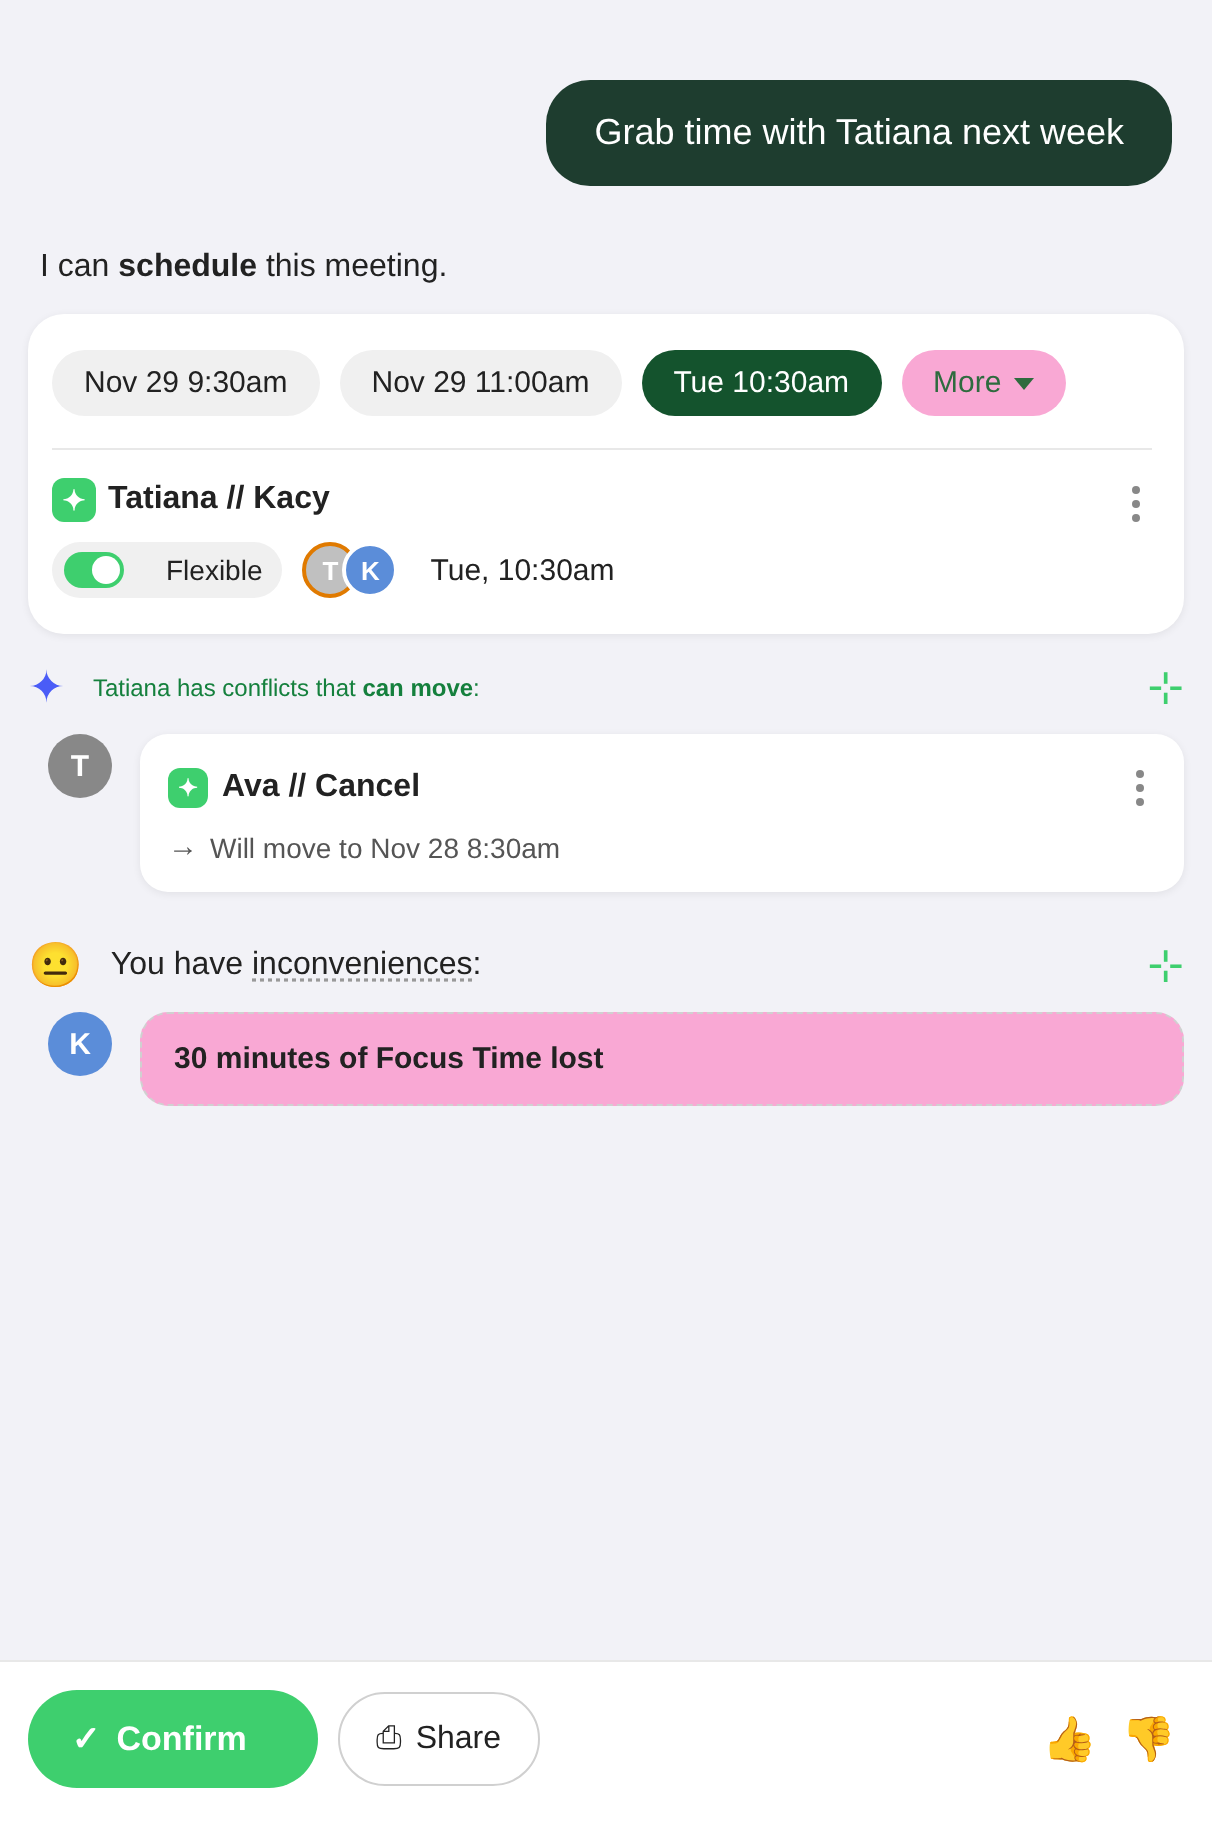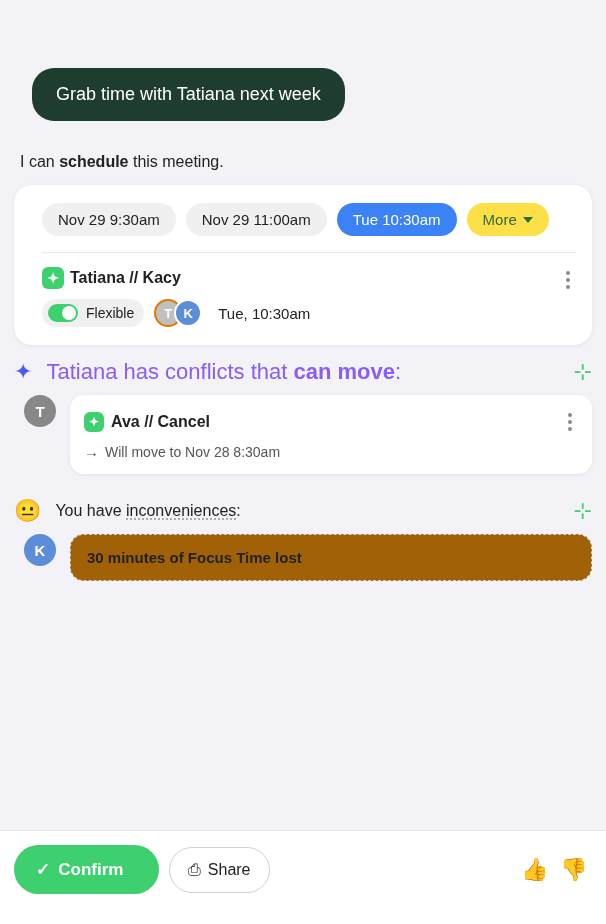--- a/index.html
+++ b/index.html
@@ -11,23 +11,22 @@
       display: flex;
       flex-direction: column;
       align-items: center;
       padding: 0;
     }
 
     
     .chat-bubble-wrap {
       width: 100%;
       display: flex;
-      justify-content: flex-start;
+      justify-content: flex-end;
       padding: 40px 20px 20px 32px;
-      margin-top: 28px;
     }
     .chat-bubble {
       background: #1e3d2f;
       color: #fff;
       border-radius: 22px;
       padding: 16px 24px;
       font-size: 18px;
       font-weight: 500;
       max-width: 400px;
       text-align: center;
@@ -43,21 +42,21 @@
     .scheduling-intro b {
       font-weight: 700;
     }
 
     
     .main-card {
       background: #fff;
       border-radius: 18px;
       margin: 0 14px 14px 14px;
       width: calc(100% - 28px);
-      padding: 18px 16px 18px 28px;
+      padding: 18px 16px 18px 12px;
       box-shadow: 0 1px 4px rgba(0,0,0,0.07);
     }
 
     
     .time-slots {
       display: flex;
       flex-wrap: wrap;
       gap: 10px;
       margin-bottom: 16px;
     }
@@ -65,25 +64,25 @@
       background: #f0f0f0;
       border-radius: 20px;
       padding: 8px 16px;
       font-size: 15px;
       color: #222;
       cursor: pointer;
       border: none;
       font-weight: 500;
     }
     .time-slot.active {
-      background: #3b82f6;
+      background: #14532d;
       color: #fff;
     }
     .time-slot.more {
-      background: #fde047;
+      background: #f9a8d4;
       color: #2e6b3e;
       display: flex;
       align-items: center;
       gap: 4px;
     }
     .chevron-down {
       display: inline-block;
       width: 0;
       height: 0;
       border-left: 5px solid transparent;
@@ -124,21 +123,21 @@
       flex-shrink: 0;
     }
     .meeting-meta {
       display: flex;
       align-items: center;
       gap: 10px;
     }
     .flexible-toggle {
       display: flex;
       align-items: center;
-      gap: 8px;
+      gap: 21px;
       background: #f0f0f0;
       border-radius: 20px;
       padding: 5px 10px 5px 6px;
       font-size: 14px;
       font-weight: 500;
       color: #222;
     }
     .toggle-switch {
       width: 30px;
       height: 18px;
@@ -217,22 +216,22 @@
       align-items: center;
       gap: 14px;
       margin-bottom: 10px;
     }
     .spark-blue {
       color: #4a5cf7;
       font-size: 22px;
       flex-shrink: 0;
     }
     .conflict-text {
-      font-size: 22px;
-      color: #8b5cf6;
+      font-size: 12px;
+      color: #15803d;
       flex: 1;
     }
     .conflict-text b {
       font-weight: 700;
     }
     .add-btn {
       color: #3ecf6e;
       font-size: 22px;
       font-weight: 400;
       cursor: pointer;
@@ -331,21 +330,21 @@
       background: #5b8dd9;
       display: flex;
       align-items: center;
       justify-content: center;
       font-size: 15px;
       font-weight: 700;
       color: #fff;
       margin-right: 14px;
     }
     .inconvenience-card {
-      background: #a16207;
+      background: #f9a8d4;
       border-radius: 14px;
       padding: 14px 16px;
       flex: 1;
       border: 1.5px dashed #d0d0d0;
     }
     .inconvenience-card-text {
       font-size: 15px;
       font-weight: 700;
       color: #222;
     }

